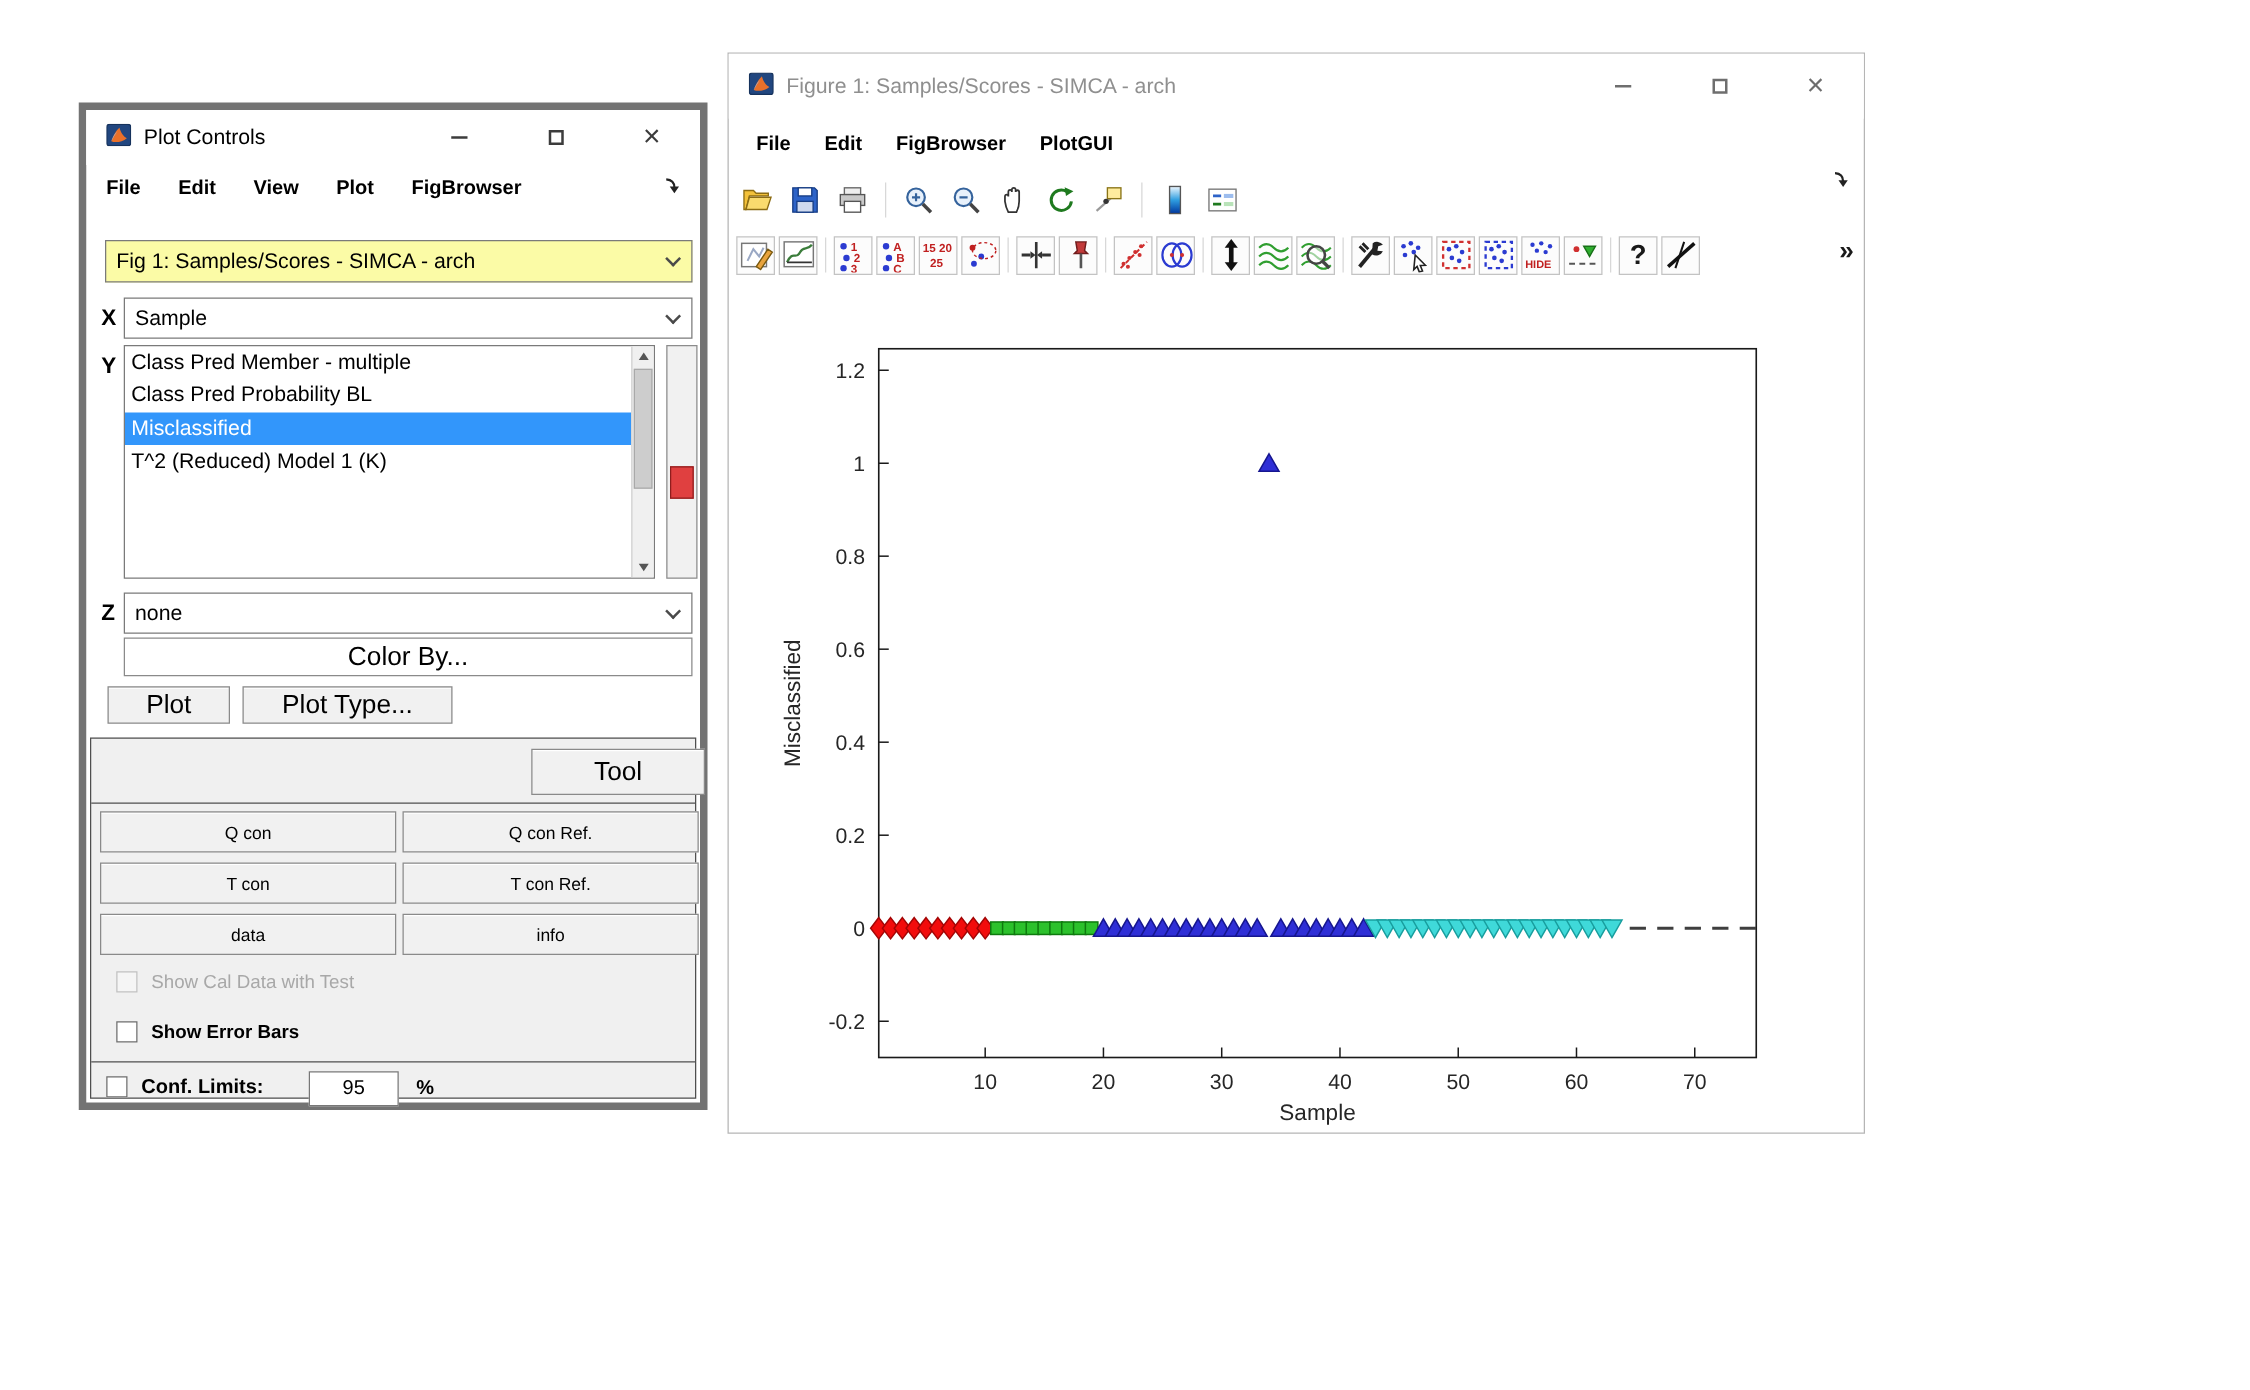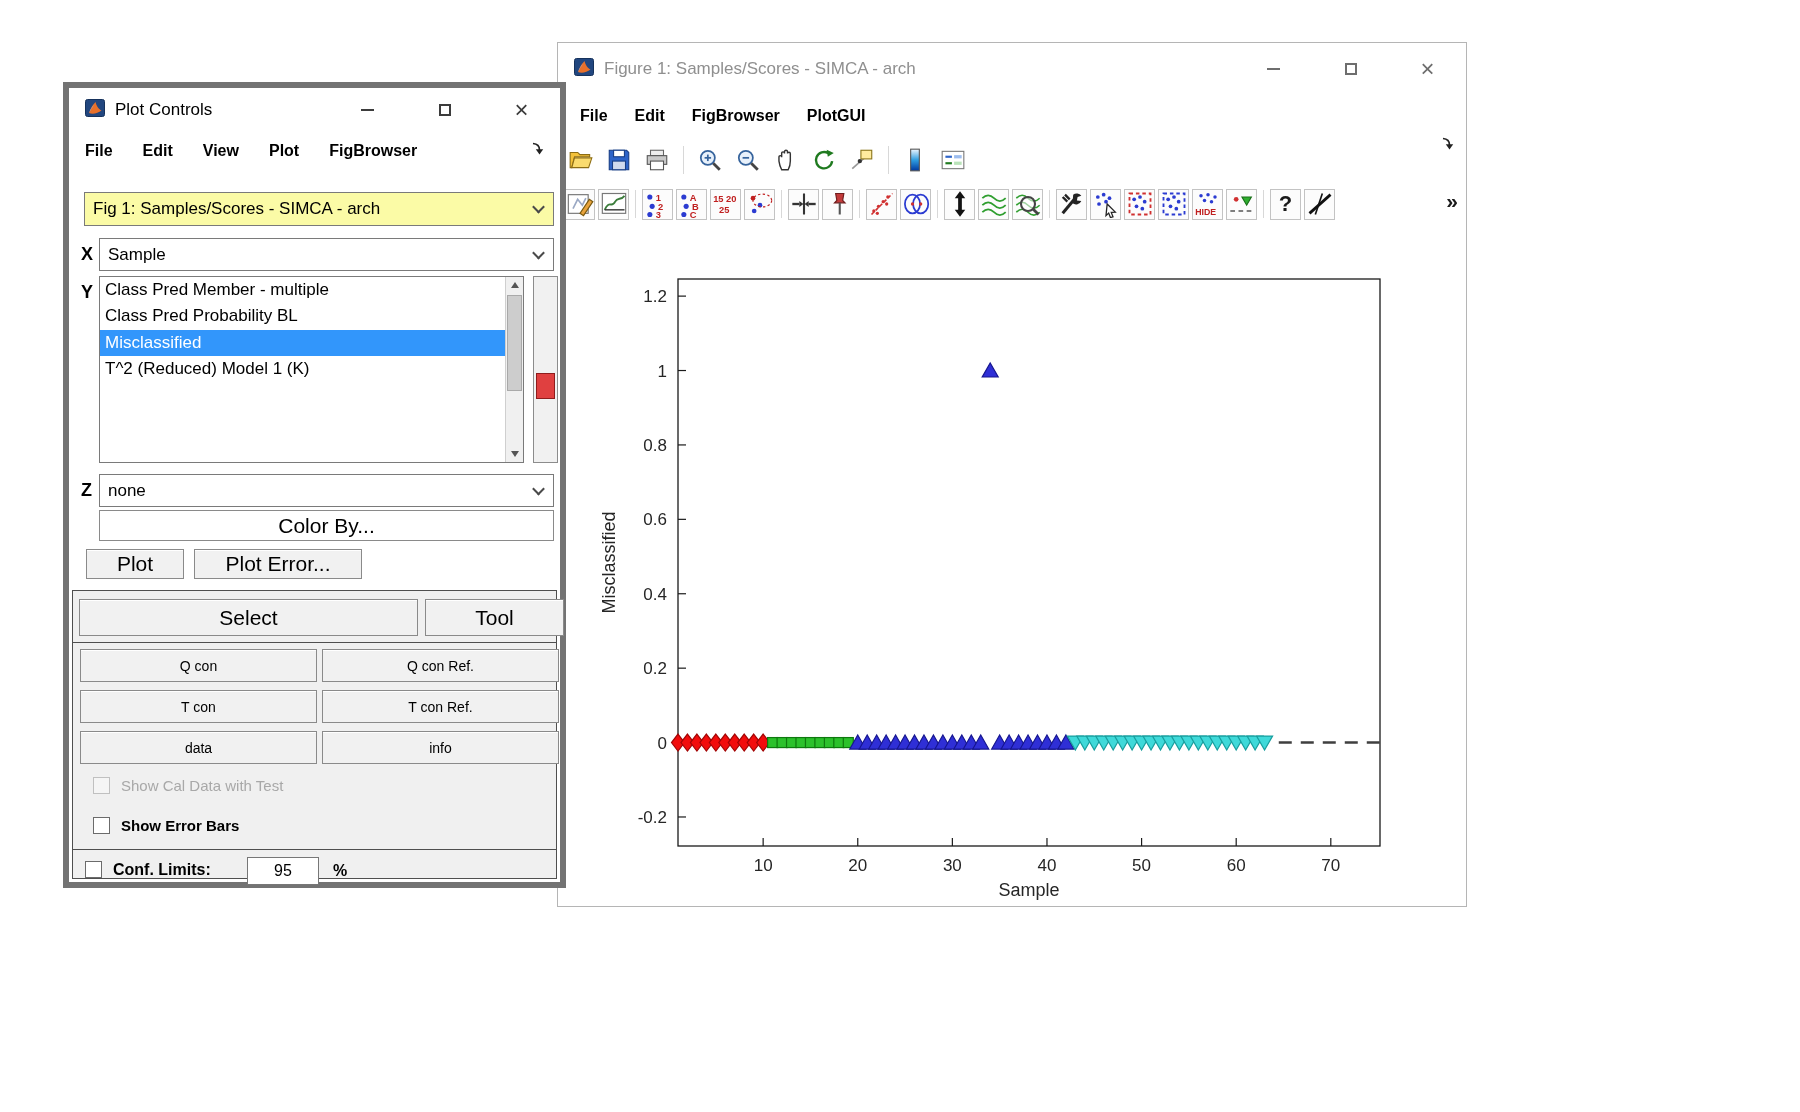--- a/index.html
+++ b/index.html
@@ -1,21 +1,21 @@
 <!DOCTYPE html>
 <html><head>
 <meta charset="utf-8">
 <style>
 *{margin:0;padding:0;box-sizing:border-box}
 html,body{width:1800px;height:1112px}
 body{position:relative;background:#ffffff;font-family:"Liberation Sans","DejaVu Sans",sans-serif;color:#000;overflow:hidden}
 svg text{font-family:"Liberation Sans","DejaVu Sans",sans-serif}
 .window{position:absolute;background:#fff}
 #plot-controls{left:63px;top:82px;width:503px;height:806px;border:6px solid #737373;z-index:2}
-#figure-window{left:557px;top:42px;width:910px;height:865px;border:1px solid #b5b5b5}
+#figure-window{left:582px;top:42px;width:910px;height:865px;border:1px solid #b5b5b5}
 
 
 .titlebar{position:absolute;left:0;right:0;top:0;display:flex;align-items:center;padding-left:16px;background:#fff}
 #plot-controls .titlebar{height:44px}
 #figure-window .titlebar{height:52px}
 .t-title{font-size:17px;margin-left:10px;white-space:nowrap}
 #figure-window .t-title{color:#8f8f8f}
 .win-ctrls{position:absolute;right:0;top:0;height:100%;display:flex}
 .wc{width:77px;height:100%;display:flex;align-items:center;justify-content:center;color:#333}
 .glyph-min{display:inline-block;width:13px;border-top:2px solid #3c3c3c}
@@ -163,24 +163,23 @@
     </div>
 
   <span class="axis-letter" id="zlab">Z</span>
   <div class="combo" id="z-combo">
     <span class="c-text">none</span>
     <span class="chev"></span>
   </div>
 
   <div class="btn white" id="color-by">Color By...</div>
   <div class="btn" id="plot-btn">Plot</div>
-  <div class="btn" id="plot-type-btn">Plot Error...</div>
+  <div class="btn" id="plot-type-btn">Plot Type...</div>
 
   <div id="pc-lower">
-    <div class="btn" id="select-btn">Select</div>
     <div class="btn" id="tool-btn">Tool</div>
     <div class="hline" id="hl1"></div>
     <div class="btn cls-btn" id="btn-qcon">Q con</div>
     <div class="btn cls-btn" id="btn-qconref">Q con Ref.</div>
     <div class="btn cls-btn" id="btn-tcon">T con</div>
     <div class="btn cls-btn" id="btn-tconref">T con Ref.</div>
     <div class="btn cls-btn" id="btn-data">data</div>
     <div class="btn cls-btn" id="btn-info">info</div>
     <div class="cb-row" id="cb-cal">
       <span class="cbx"></span>

